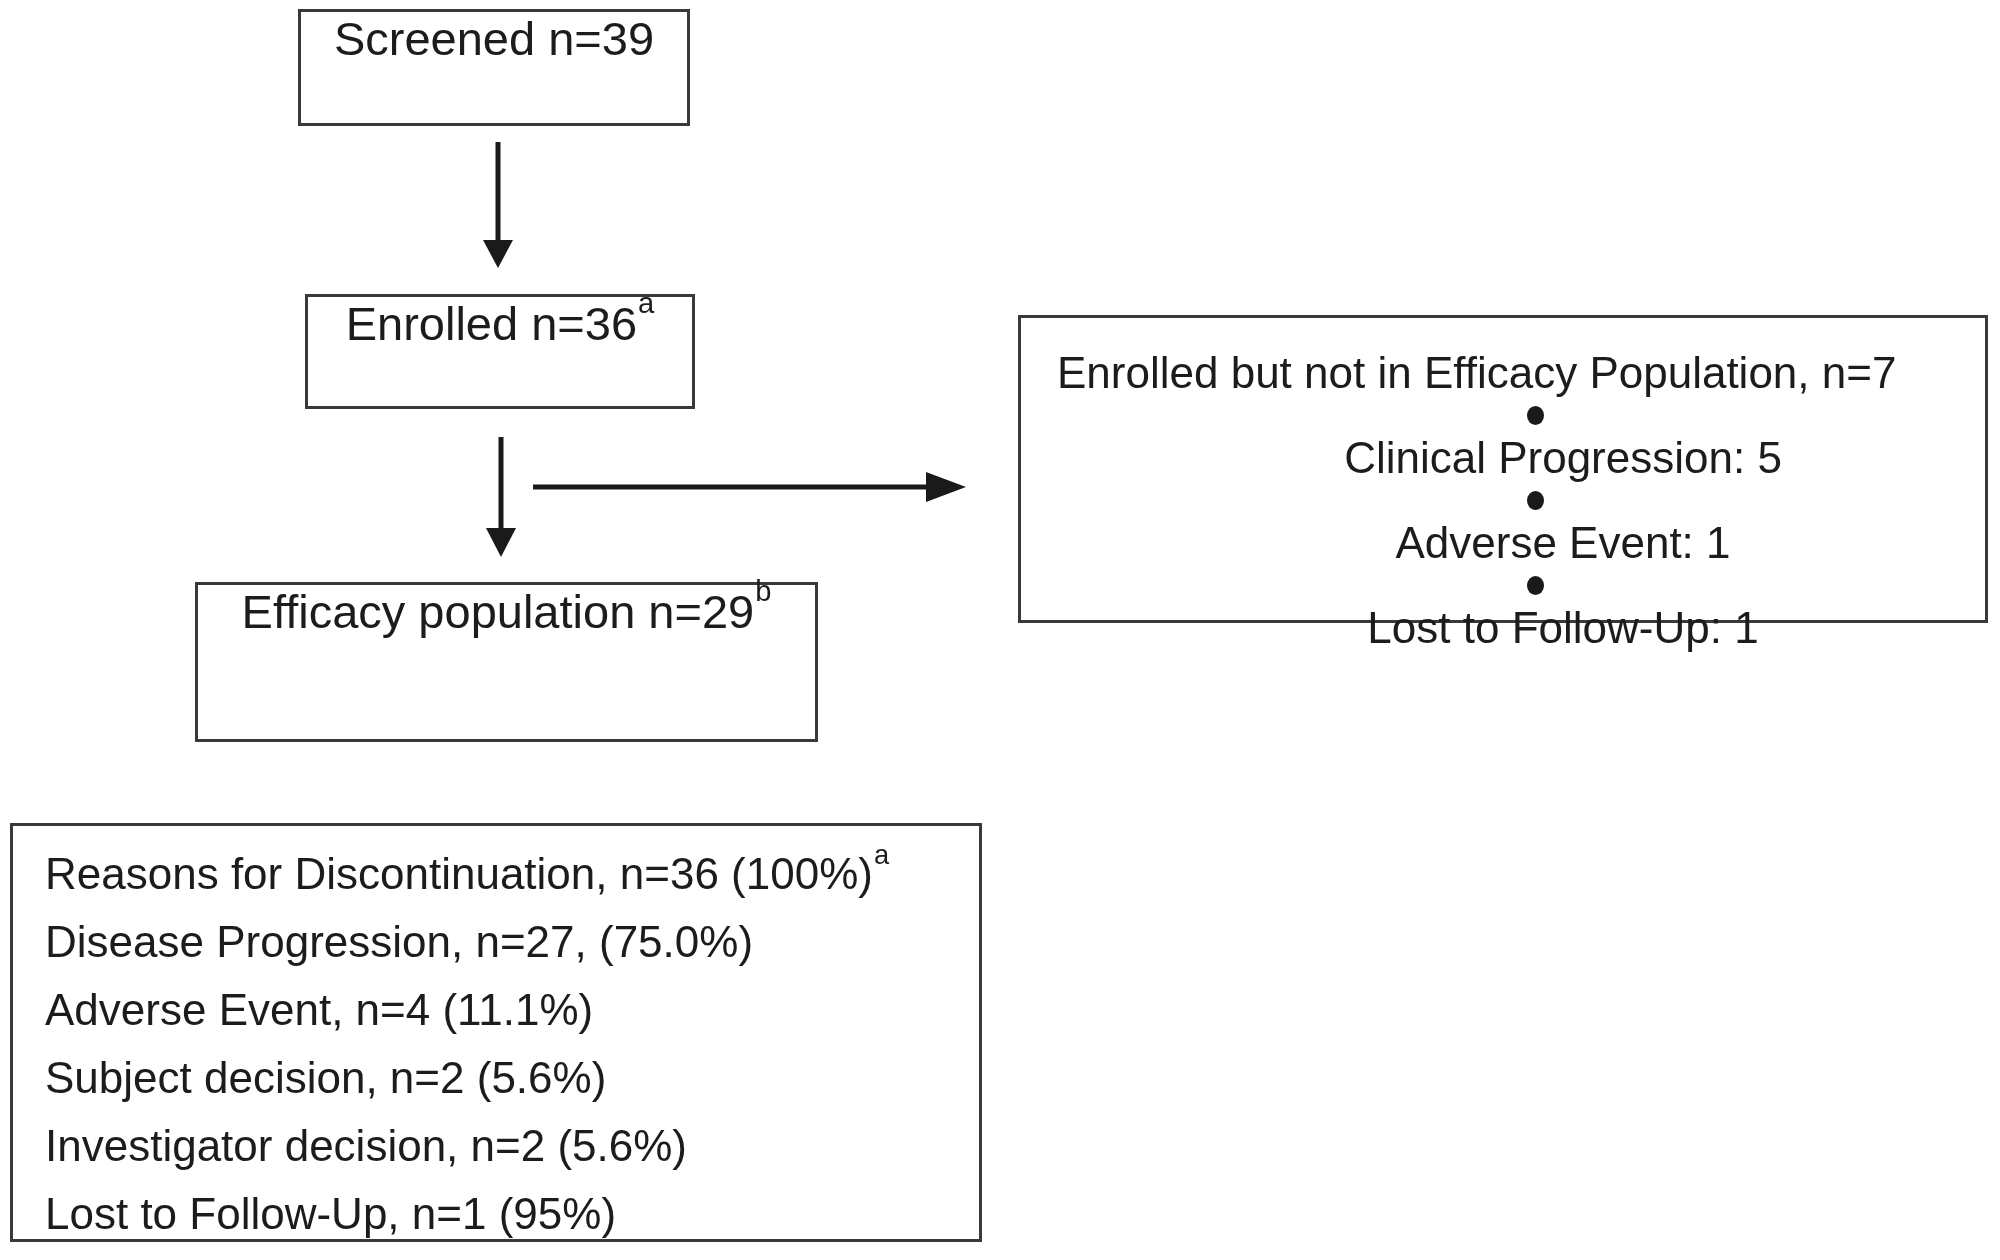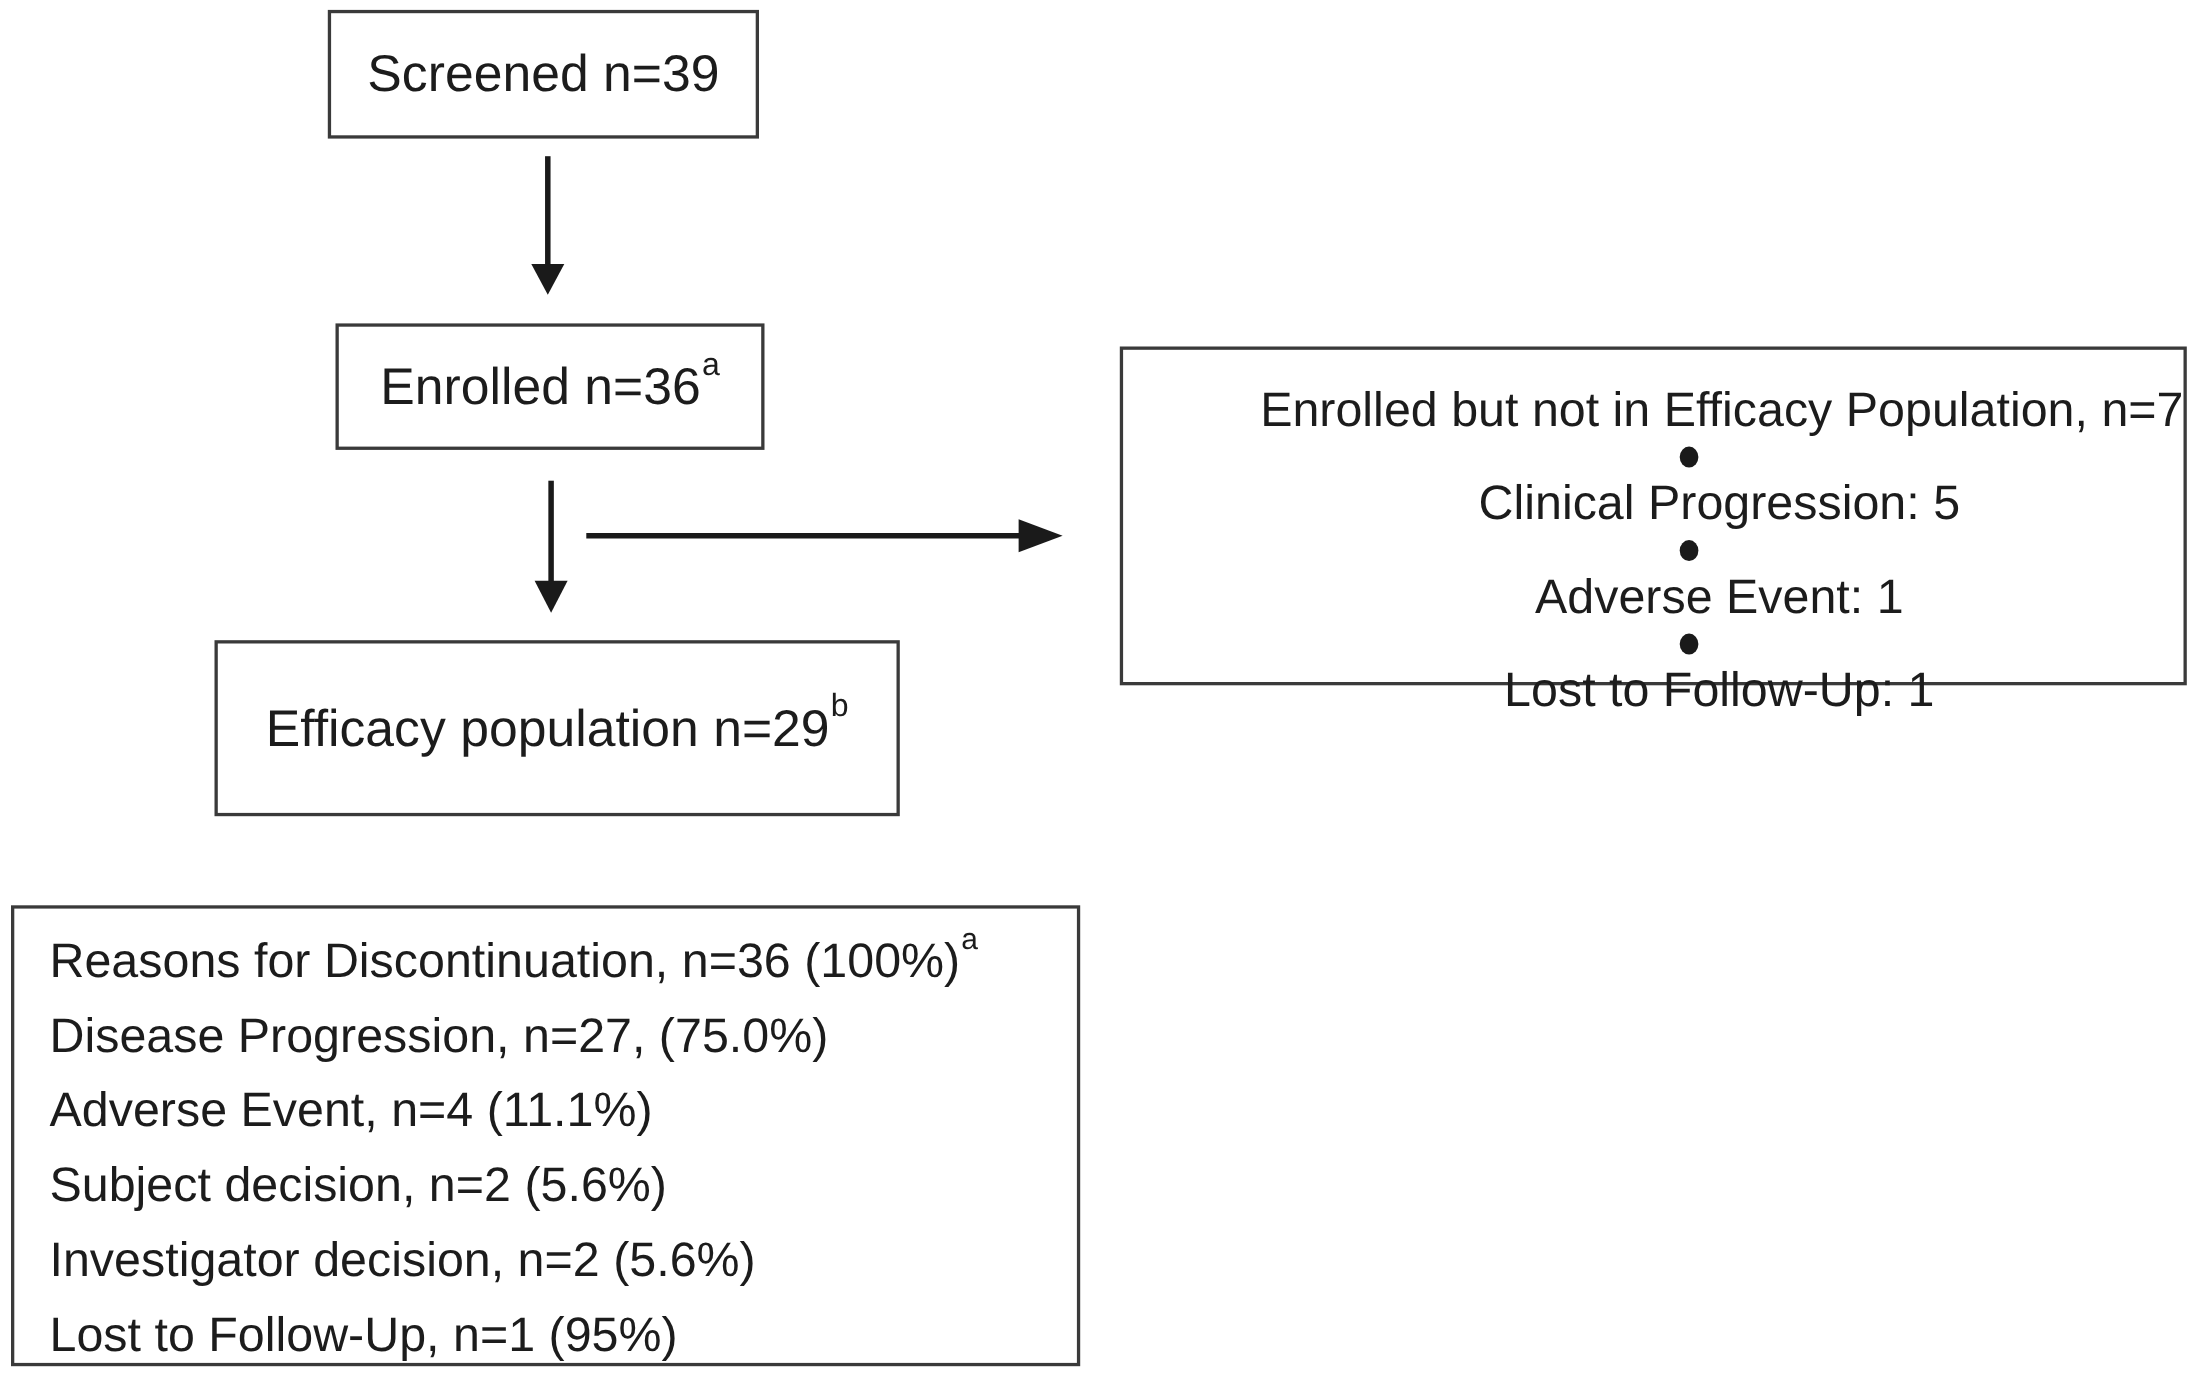--- a/index.html
+++ b/index.html
@@ -14,21 +14,21 @@
     background: #ffffff;
     font-family: "Liberation Sans", "DejaVu Sans", sans-serif;
     color: #1c1c1c;
     overflow: hidden;
   }
   .flow-box {
     position: absolute;
     border: 3px solid #3a3a3a;
     background: #ffffff;
     display: flex;
-    align-items: center;
+    align-items: flex-start;
     justify-content: center;
     text-align: center;
     box-sizing: border-box;
   }
   .flow-box .label {
     font-size: 47px;
     line-height: 1.15;
     white-space: nowrap;
   }
   sup.fn {
@@ -47,22 +47,23 @@
     left: 1018px; top: 315px;
     width: 970px; height: 308px;
     border: 3px solid #3a3a3a;
     background: #ffffff;
     box-sizing: border-box;
     padding-top: 22px;
   }
   #exclusion-box .title {
     font-size: 44px;
     line-height: 66px;
-    text-align: right;
+    text-align: left;
     white-space: nowrap;
+    margin-left: 36px;
   }
   .bullet-list {
     list-style: none;
     margin: 0;
     padding: 0;
   }
   .bullet-item {
     display: flex;
     align-items: center;
     padding-left: 120px;

